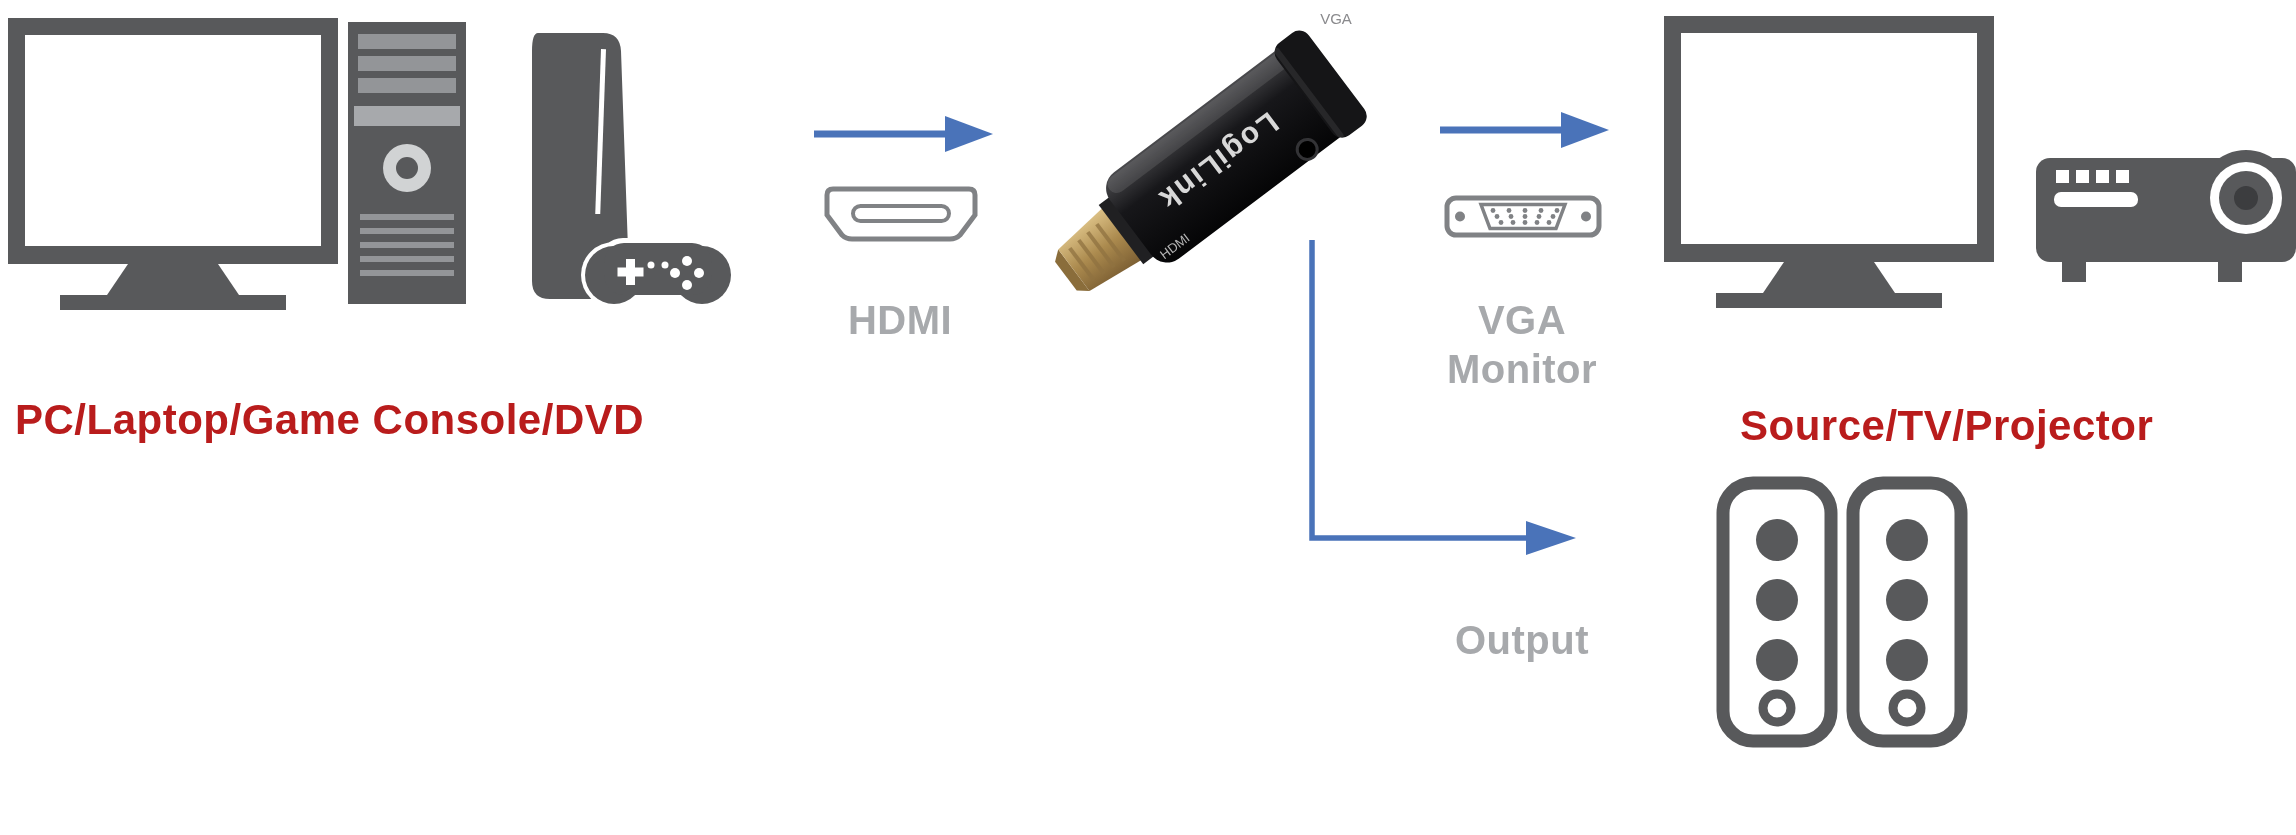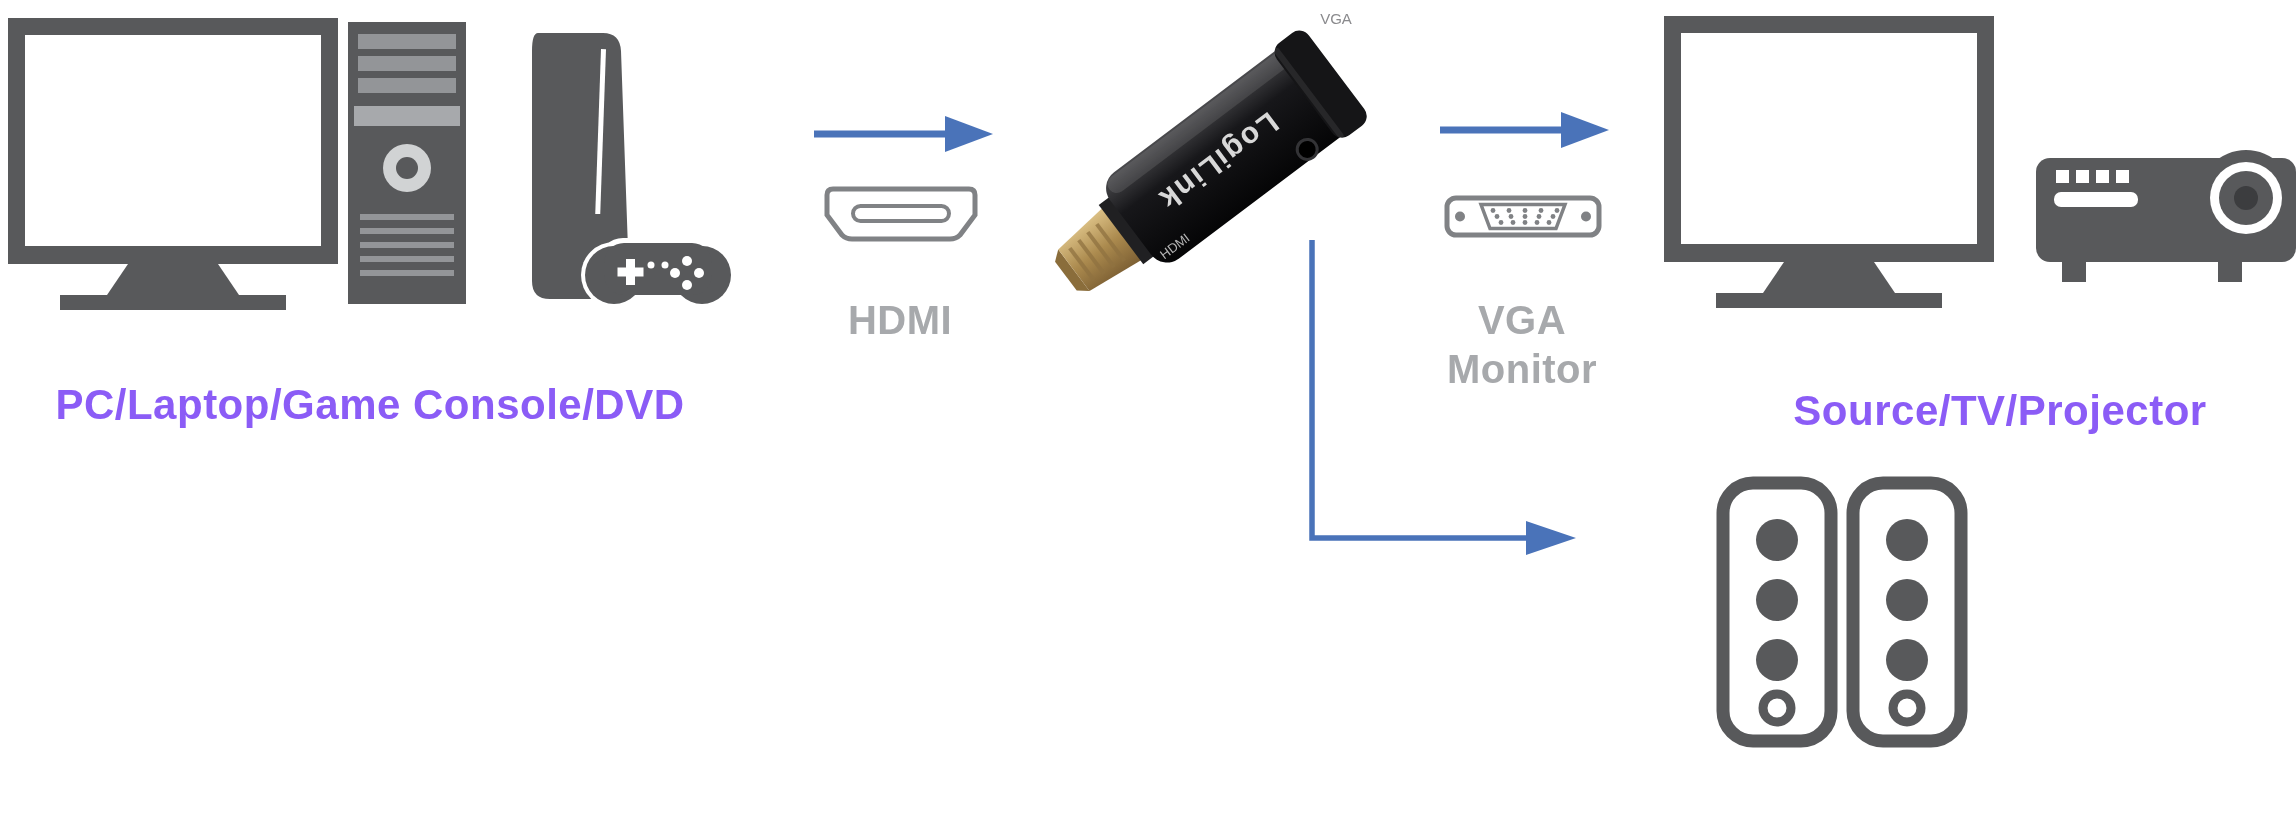--- a/index.html
+++ b/index.html
@@ -1,22 +1,22 @@
 <!DOCTYPE html>
 <html><head>
 <meta charset="utf-8">
 <style>
   * { margin:0; padding:0; box-sizing:border-box; }
   html,body { background:#ffffff; }
   body { font-family:"Liberation Sans", sans-serif; }
   #canvas { position:relative; width:2296px; height:835px; background:#ffffff; overflow:hidden; }
   .abs { position:absolute; }
   .label-black {
-    font-weight:bold; color:#8b5cf6; font-size:42px;
-    text-align:center; letter-spacing:0.5px; line-height:1.1;
+    font-weight:bold; color:#b91c1c; font-size:42px;
+    letter-spacing:0.5px; line-height:1.1;margin-top:15px;
   }
   .label-gray {
     font-weight:bold; color:#a7a9ac; font-size:40px;
     text-align:center; letter-spacing:0.5px; line-height:1.22;
   }
   svg { display:block; }
 </style>
 </head>
 <body>
 
@@ -182,20 +182,21 @@
   </svg>
 
   <div class="abs label-black" style="left:1740px;top:388px;width:520px">Source/TV/Projector</div>
 
   <svg class="abs" style="left:1290px;top:240px" width="320" height="320" viewBox="0 0 320 320">
     <polyline points="22,0 22,298 240,298" fill="none" stroke="#4a73b9" stroke-width="5.5"></polyline>
     <polygon points="236,281 286,298 236,315" fill="#4a73b9"></polygon>
   </svg>
 
   <div class="abs label-gray" style="left:1422px;top:616px;width:200px">
+    <div>Output</div>
   </div>
 
   <svg class="abs" style="left:1716px;top:476px" width="252" height="272" viewBox="0 0 252 272">
     <g>
       <rect x="7" y="7" width="108" height="258" rx="30" fill="#ffffff" stroke="#58595b" stroke-width="13"></rect>
       <circle cx="61" cy="64" r="21" fill="#58595b"></circle>
       <circle cx="61" cy="124" r="21" fill="#58595b"></circle>
       <circle cx="61" cy="184" r="21" fill="#58595b"></circle>
       <circle cx="61" cy="232" r="14" fill="#ffffff" stroke="#58595b" stroke-width="9"></circle>
     </g>

